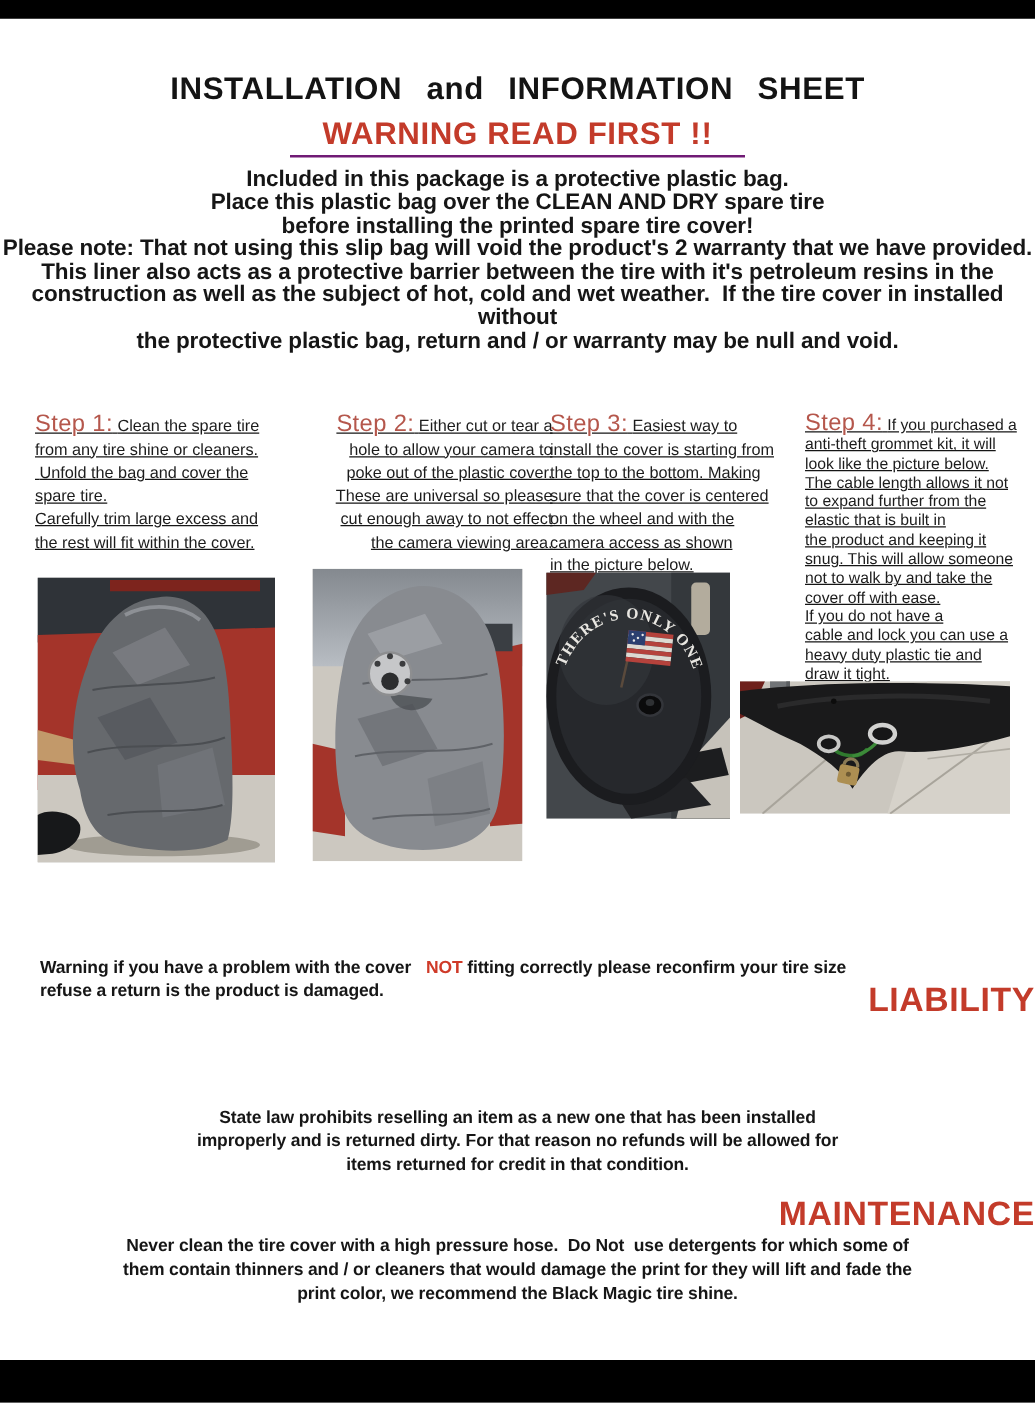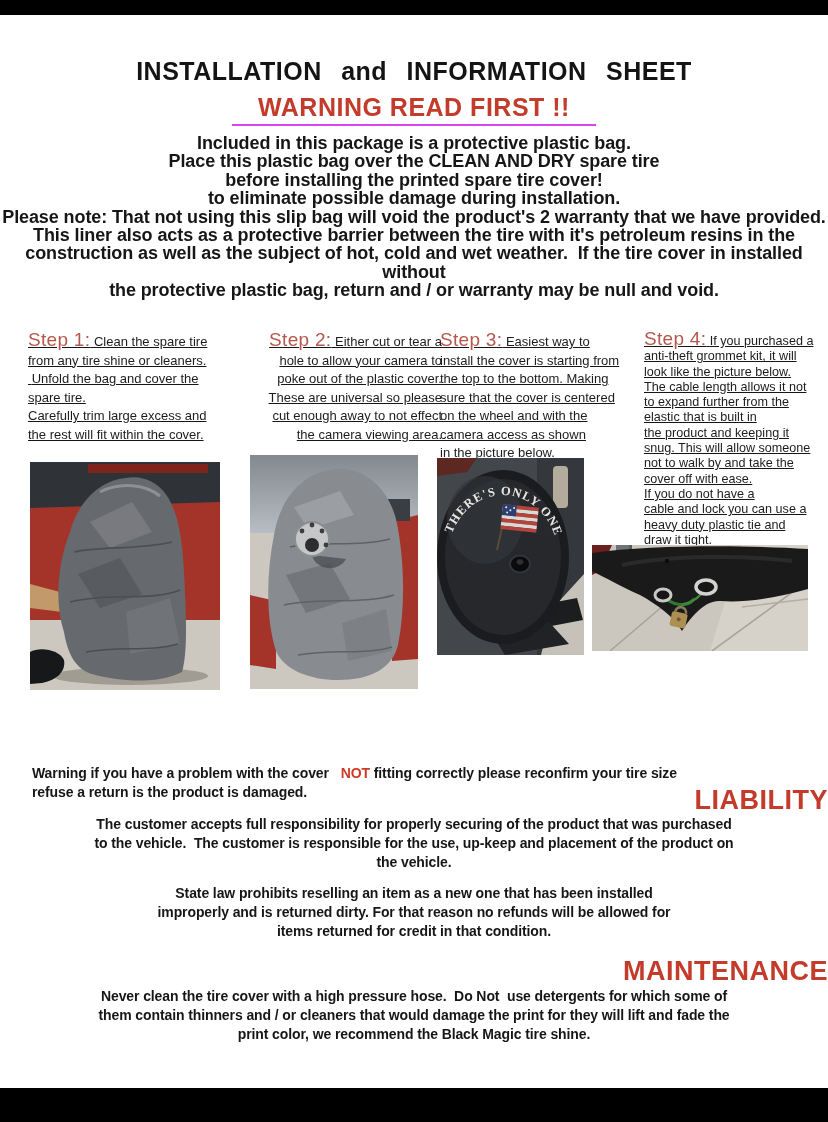--- a/index.html
+++ b/index.html
@@ -13,21 +13,21 @@
   .bar-bottom{top:1088px;height:34px;}
 
   .title{
     position:absolute;top:57px;left:0;width:828px;text-align:center;
     font-size:25px;font-weight:bold;letter-spacing:.5px;word-spacing:12px;color:#141414;
     white-space:nowrap;
   }
   .warn-head-wrap{position:absolute;top:93px;left:0;width:828px;text-align:center;}
   .warn-head{
     display:inline-block;font-size:25px;font-weight:bold;color:#c33b2a;
-    letter-spacing:.5px;border-bottom:2px solid #d946ef;padding:0 26px 2px 26px;
+    letter-spacing:.5px;border-bottom:2px solid #701a75;padding:0 26px 2px 26px;
     white-space:nowrap;
   }
   .intro{
     position:absolute;top:134px;left:0;width:828px;text-align:center;
     font-size:18px;font-weight:bold;line-height:18.4px;letter-spacing:-.1px;
   }
   .intro .line{white-space:pre-wrap;}
 
   .step{position:absolute;top:331px;font-size:13px;line-height:18.5px;text-decoration:underline;}
   .step .body{white-space:pre-wrap;color:#1c1c1c;}
@@ -76,21 +76,20 @@
   <div class="title">INSTALLATION  and  INFORMATION  SHEET</div>
 
   <div class="warn-head-wrap">
     <span class="warn-head">WARNING READ FIRST !!</span>
   </div>
 
   <div class="intro">
     <div class="line">Included in this package is a protective plastic bag.</div>
     <div class="line">Place this plastic bag over the CLEAN AND DRY spare tire</div>
     <div class="line">before installing the printed spare tire cover!</div>
-    <div class="line">to eliminate possible damage during installation.</div>
     <div class="line">Please note: That not using this slip bag will void the product's 2 warranty that we have provided.</div>
     <div class="line">This liner also acts as a protective barrier between the tire with it's petroleum resins in the</div>
     <div class="line">construction as well as the subject of hot, cold and wet weather.  If the tire cover in installed without</div>
     <div class="line">the protective plastic bag, return and / or warranty may be null and void.</div>
   </div>
 
   <div class="step step1"><span class="step-label">Step 1:</span> <span class="body">Clean the spare tire
 from any tire shine or cleaners.
  Unfold the bag and cover the
 spare tire.
@@ -237,25 +236,20 @@
     </svg>
   </div>
 
   <div class="fitwarn">
     <span>Warning if you have a problem with the cover </span><span class="hl">NOT</span><span> fitting correctly please reconfirm your tire size</span>
     <div class="line">refuse a return is the product is damaged.</div>
   </div>
 
   <div class="sec-head liab-head">LIABILITY</div>
 
-  <div class="cpar liab1">
-    <div class="line">The customer accepts full responsibility for properly securing of the product that was purchased</div>
-    <div class="line">to the vehicle.  The customer is responsible for the use, up-keep and placement of the product on</div>
-    <div class="line">the vehicle.</div>
-  </div>
 
   <div class="cpar liab2">
     <div class="line">State law prohibits reselling an item as a new one that has been installed</div>
     <div class="line">improperly and is returned dirty. For that reason no refunds will be allowed for</div>
     <div class="line">items returned for credit in that condition.</div>
   </div>
 
   <div class="sec-head maint-head">MAINTENANCE</div>
 
   <div class="cpar maint1">

